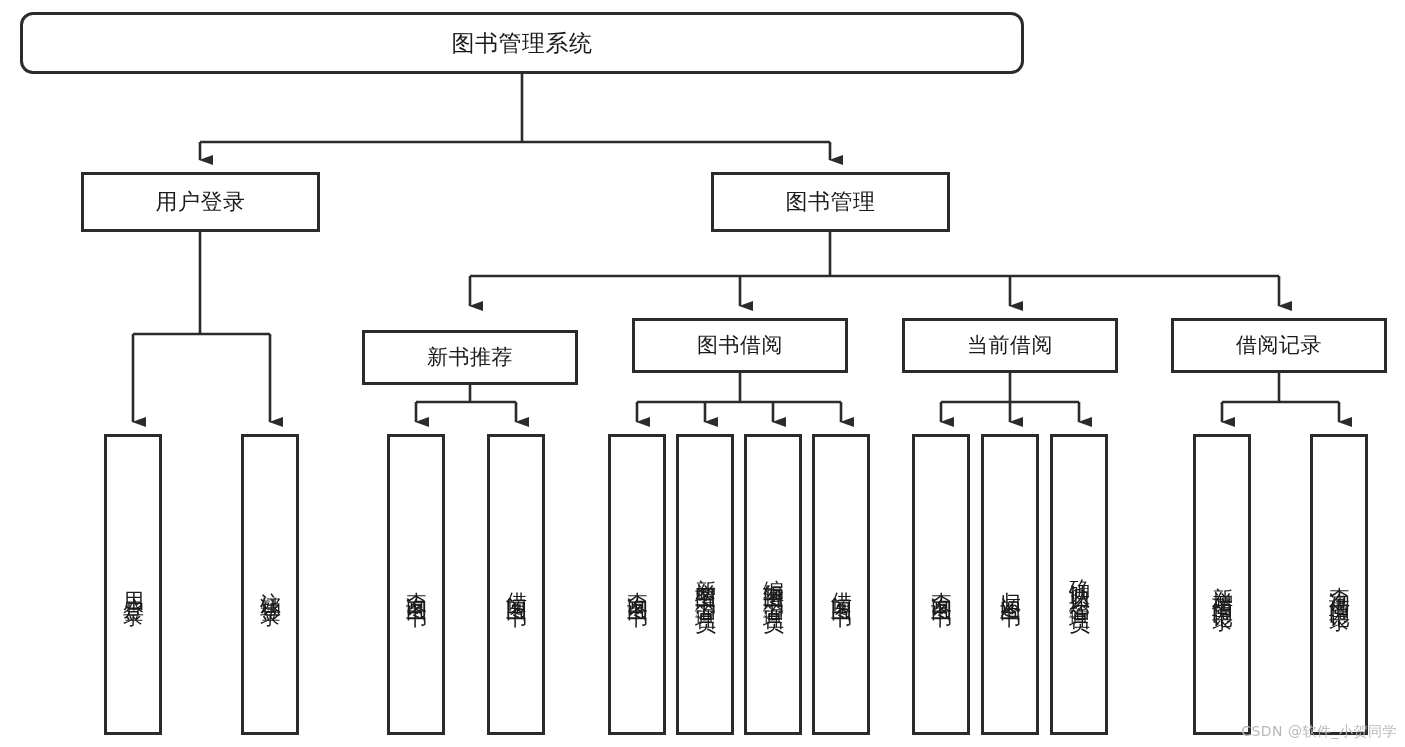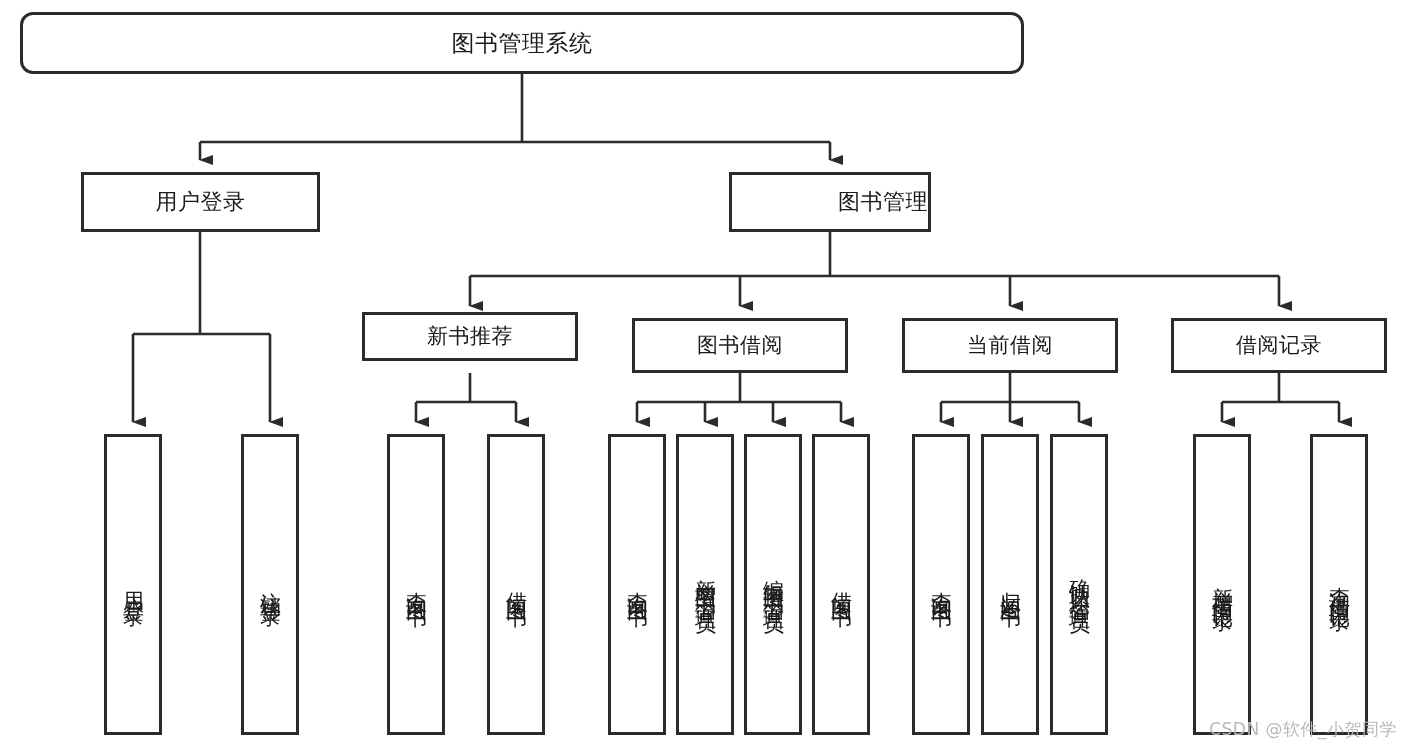--- a/index.html
+++ b/index.html
@@ -62,21 +62,21 @@
     writing-mode: vertical-rl;
     text-orientation: upright;
     letter-spacing: 5px;
     line-height: 1.0;
     max-height: 262px;
   }
   .watermark {
     position: absolute;
     right: 8px;
     bottom: 6px;
-    font-size: 17px;
+    font-size: 14px;
     color: #b9b9b9;
     letter-spacing: 0.5px;
     z-index: 3;
     white-space: nowrap;
   }
 </style>
 </head>
 <body>
 
 <div id="canvas">
@@ -133,25 +133,25 @@
   </svg>
 
   <div class="node node-root" style="left:20px; top:12px; width:1004px; height:62px;">
     <span class="label">图书管理系统</span>
   </div>
 
   <div class="node node-l1" style="left:81px; top:172px; width:239px; height:60px;">
     <span class="label">用户登录</span>
   </div>
 
-  <div class="node node-l1" style="left:729px; top:172px; width:202px; height:60px;justify-content:flex-end;">
+  <div class="node node-l1" style="left:711px; top:172px; width:239px; height:60px;">
     <span class="label">图书管理</span>
   </div>
 
-  <div class="node node-l2" style="left:362px; top:312px; width:216px; height:49px;">
+  <div class="node node-l2" style="left:362px; top:330px; width:216px; height:55px;">
     <span class="label">新书推荐</span>
   </div>
 
   <div class="node node-l2" style="left:902px; top:318px; width:216px; height:55px;">
     <span class="label">当前借阅</span>
   </div>
 
   <div class="node node-l2" style="left:632px; top:318px; width:216px; height:55px;">
     <span class="label">图书借阅</span>
   </div>

